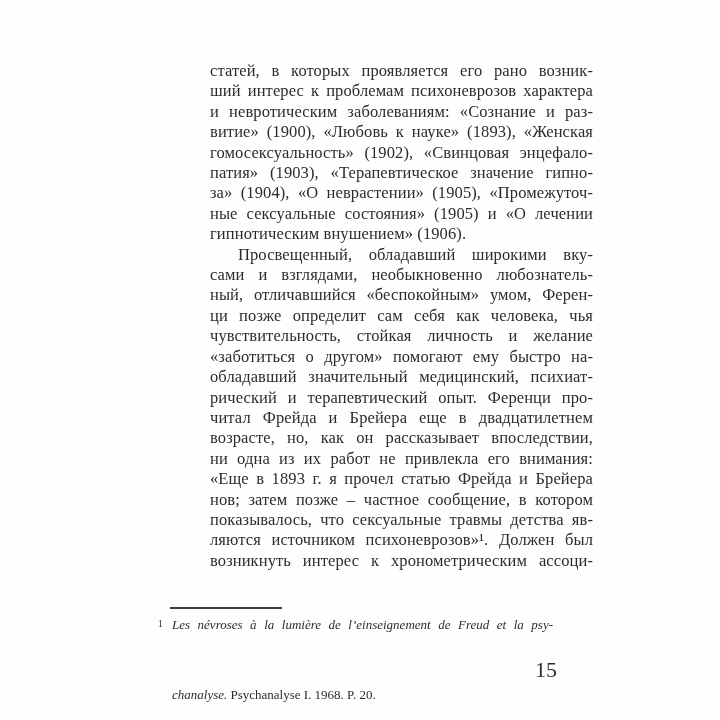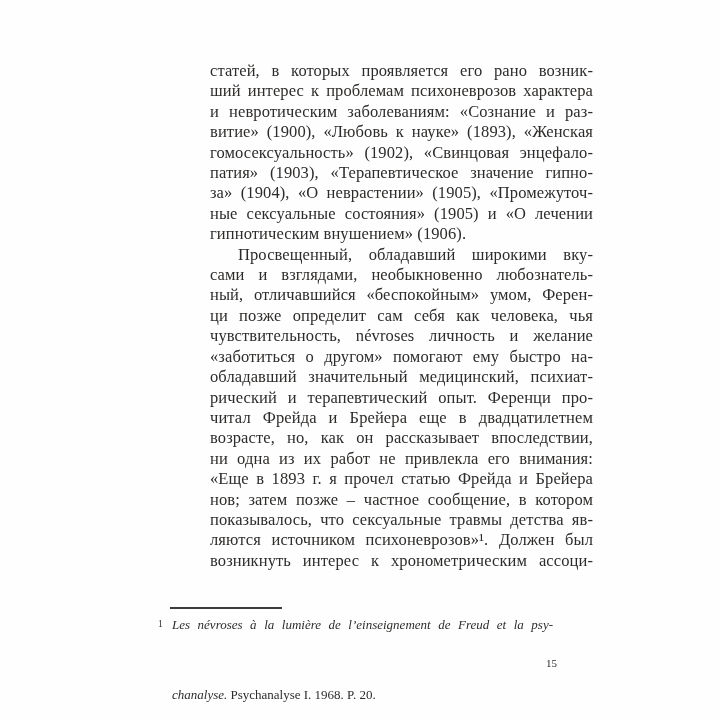--- a/index.html
+++ b/index.html
@@ -72,21 +72,21 @@
     font-size: 9.5px;
     font-style: normal;
   }
   .it {
     font-style: italic;
   }
   .page-number {
     position: absolute;
     top: 657px;
     right: 163px;
-    font-size: 11px;
+    font-size: 22px;
     color: #2e2c2a;
   }
 </style>
 </head>
 <body>
 
 <div class="page">
 
   <div class="text-block">
     <div>
@@ -98,21 +98,21 @@
       <div class="line">патия» (1903), «Терапевтическое значение гипно-</div>
       <div class="line">за» (1904), «О неврастении» (1905), «Промежуточ-</div>
       <div class="line">ные сексуальные состояния» (1905) и «О лечении</div>
       <div class="line para-end">гипнотическим внушением» (1906).</div>
     </div>
     <div>
       <div class="line indent">Просвещенный, обладавший широкими вку-</div>
       <div class="line">сами и взглядами, необыкновенно любознатель-</div>
       <div class="line">ный, отличавшийся «беспокойным» умом, Ферен-</div>
       <div class="line">ци позже определит сам себя как человека, чья</div>
-      <div class="line">чувствительность, névroses личность и желание</div>
+      <div class="line">чувствительность, стойкая личность и желание</div>
       <div class="line">«заботиться о другом» помогают ему быстро на-</div>
       <div class="line">обладавший значительный медицинский, психиат-</div>
       <div class="line">рический и терапевтический опыт. Ференци про-</div>
       <div class="line">читал Фрейда и Брейера еще в двадцатилетнем</div>
       <div class="line">возрасте, но, как он рассказывает впоследствии,</div>
       <div class="line">ни одна из их работ не привлекла его внимания:</div>
       <div class="line">«Еще в 1893 г. я прочел статью Фрейда и Брейера</div>
       <div class="line">нов; затем позже – частное сообщение, в котором</div>
       <div class="line">показывалось, что сексуальные травмы детства яв-</div>
       <div class="line">ляются источником психоневрозов»¹. Должен был</div>

